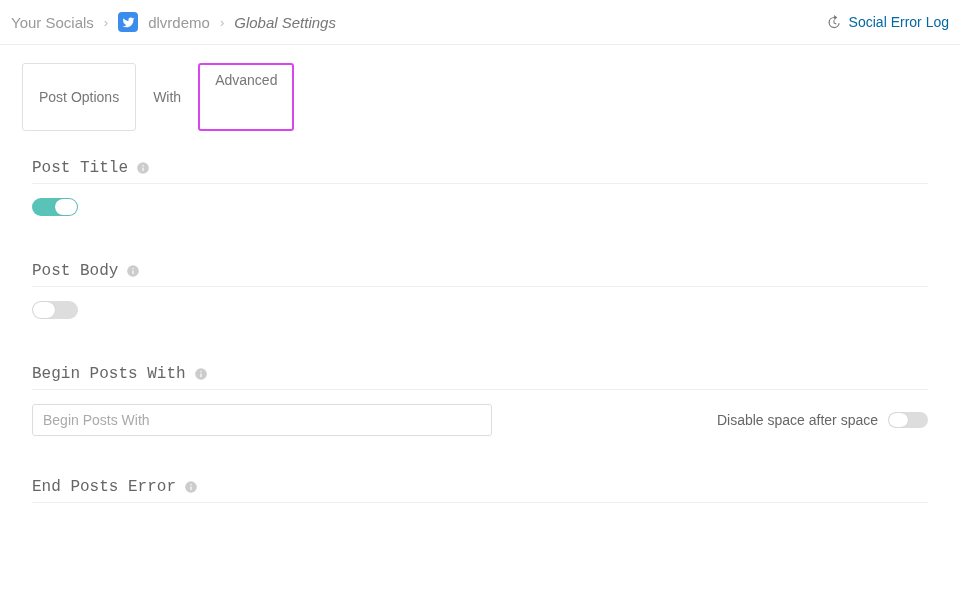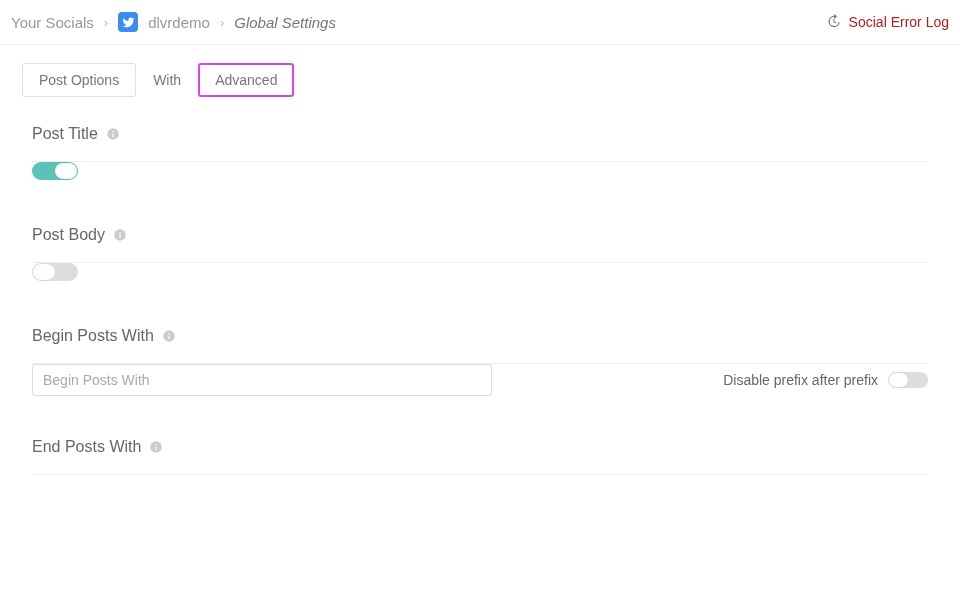--- a/index.html
+++ b/index.html
@@ -36,55 +36,57 @@
       width: 20px;
       height: 20px;
       background: #3b8ded;
       border-radius: 4px;
     }
     .twitter-icon svg { width: 13px; height: 13px; fill: #fff; }
     .crumb-link { color: #999; cursor: pointer; }
     .crumb-current { color: #777; font-style: italic; }
     .error-log {
       display: flex;
-      align-items: flex-start;
+      align-items: center;
       gap: 8px;
       font-size: 14px;
-      color: #b91c1c;
+      color: #0369a1;
       cursor: pointer;
     }
     .history-icon { width: 15px; height: 15px; fill: #777; }
     .content {
       padding: 18px 22px 0 22px;
     }
     .tabs {
       display: flex;
       gap: 0;
       margin-bottom: 28px;
     }
     .tab {
-      padding: 8px 16px;
+      padding: 25px 16px;
       font-size: 14px;
       color: #777;
       border: 1px solid transparent;
       border-radius: 3px;
       cursor: pointer;
       background: #fff;
     }
     .tab.bordered { border-color: #e0e0e0; }
     .tab.highlighted { border: 2px solid #d946ef; padding: 7px 15px; }
     .section {
       margin: 0 10px 42px 10px;
     }
     .section-header {
       display: flex;
       align-items: center;
       gap: 8px;
-      padding-bottom: 18px;
+      padding-bottom: 6px;
       border-bottom: 1px solid #eee;
+      margin-bottom: 14px;
+      font-family: Liberation Mono, monospace;
     }
     .section-title {
       font-size: 16px;
       font-weight: 400;
       color: #666;
     }
     .info-icon {
       width: 14px; height: 14px;
       fill: #ccc; cursor: pointer;
     }
@@ -203,29 +205,29 @@
   <div class="section">
     <div class="section-header">
       <span class="section-title">Begin Posts With</span>
       <svg class="info-icon" viewBox="0 0 24 24">
           <path d="M12 2a10 10 0 1 0 10 10A10 10 0 0 0 12 2zm1 15h-2v-6h2zm0-8h-2V7h2z"></path>
         </svg>
     </div>
     <div class="section-row">
       <input type="text" class="text-input" placeholder="Begin Posts With" style="">
       <div class="disable-space">
-        <span>Disable prefix after prefix</span>
+        <span>Disable space after space</span>
         <div class="toggle-sm">
             <div class="knob"></div>
           </div>
       </div>
     </div>
   </div>
 
   <div class="section">
     <div class="section-header">
-      <span class="section-title">End Posts With</span>
+      <span class="section-title">End Posts Error</span>
       <svg class="info-icon" viewBox="0 0 24 24">
           <path d="M12 2a10 10 0 1 0 10 10A10 10 0 0 0 12 2zm1 15h-2v-6h2zm0-8h-2V7h2z"></path>
         </svg>
     </div>
   </div>
 </div>
 
 </body></html>

